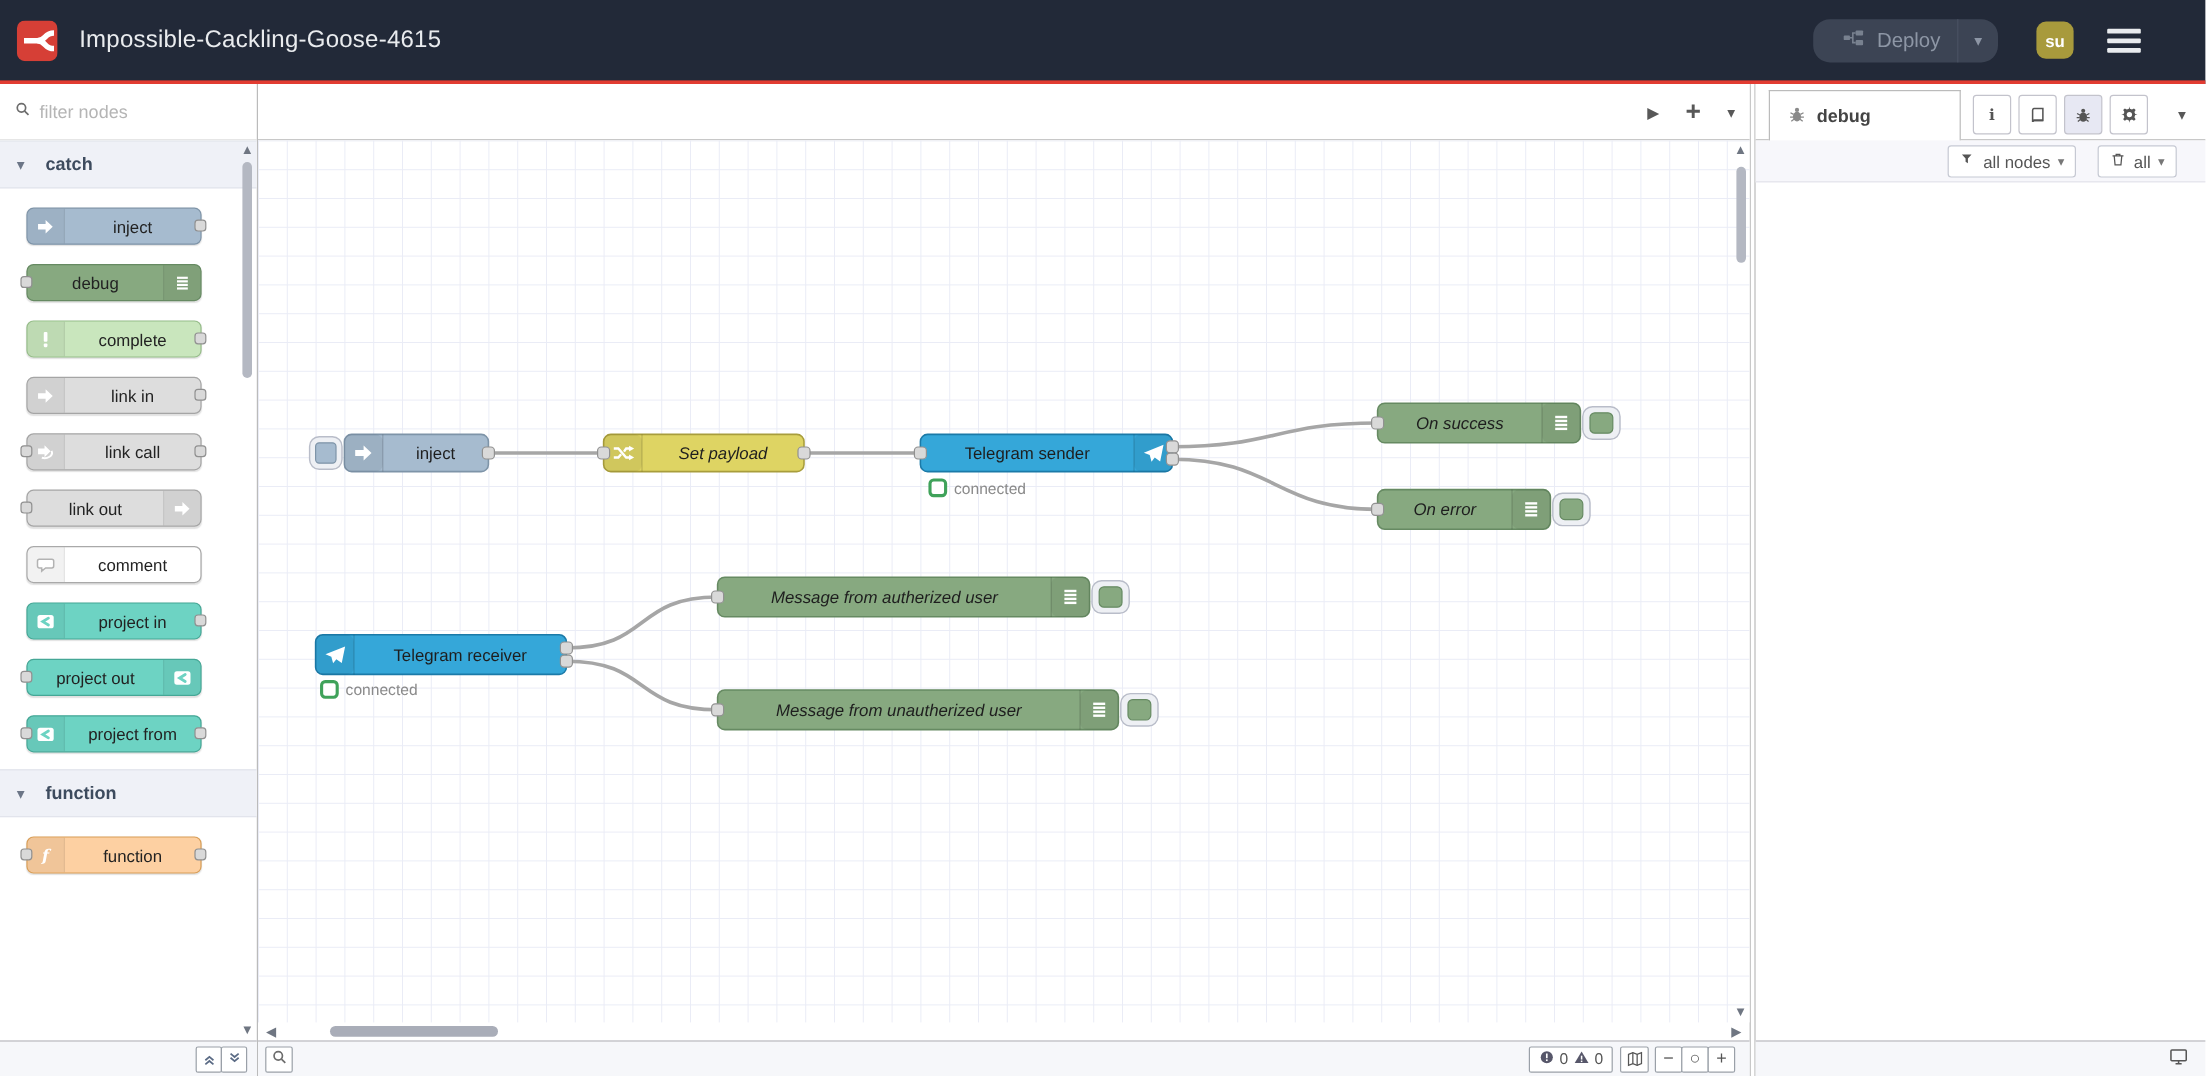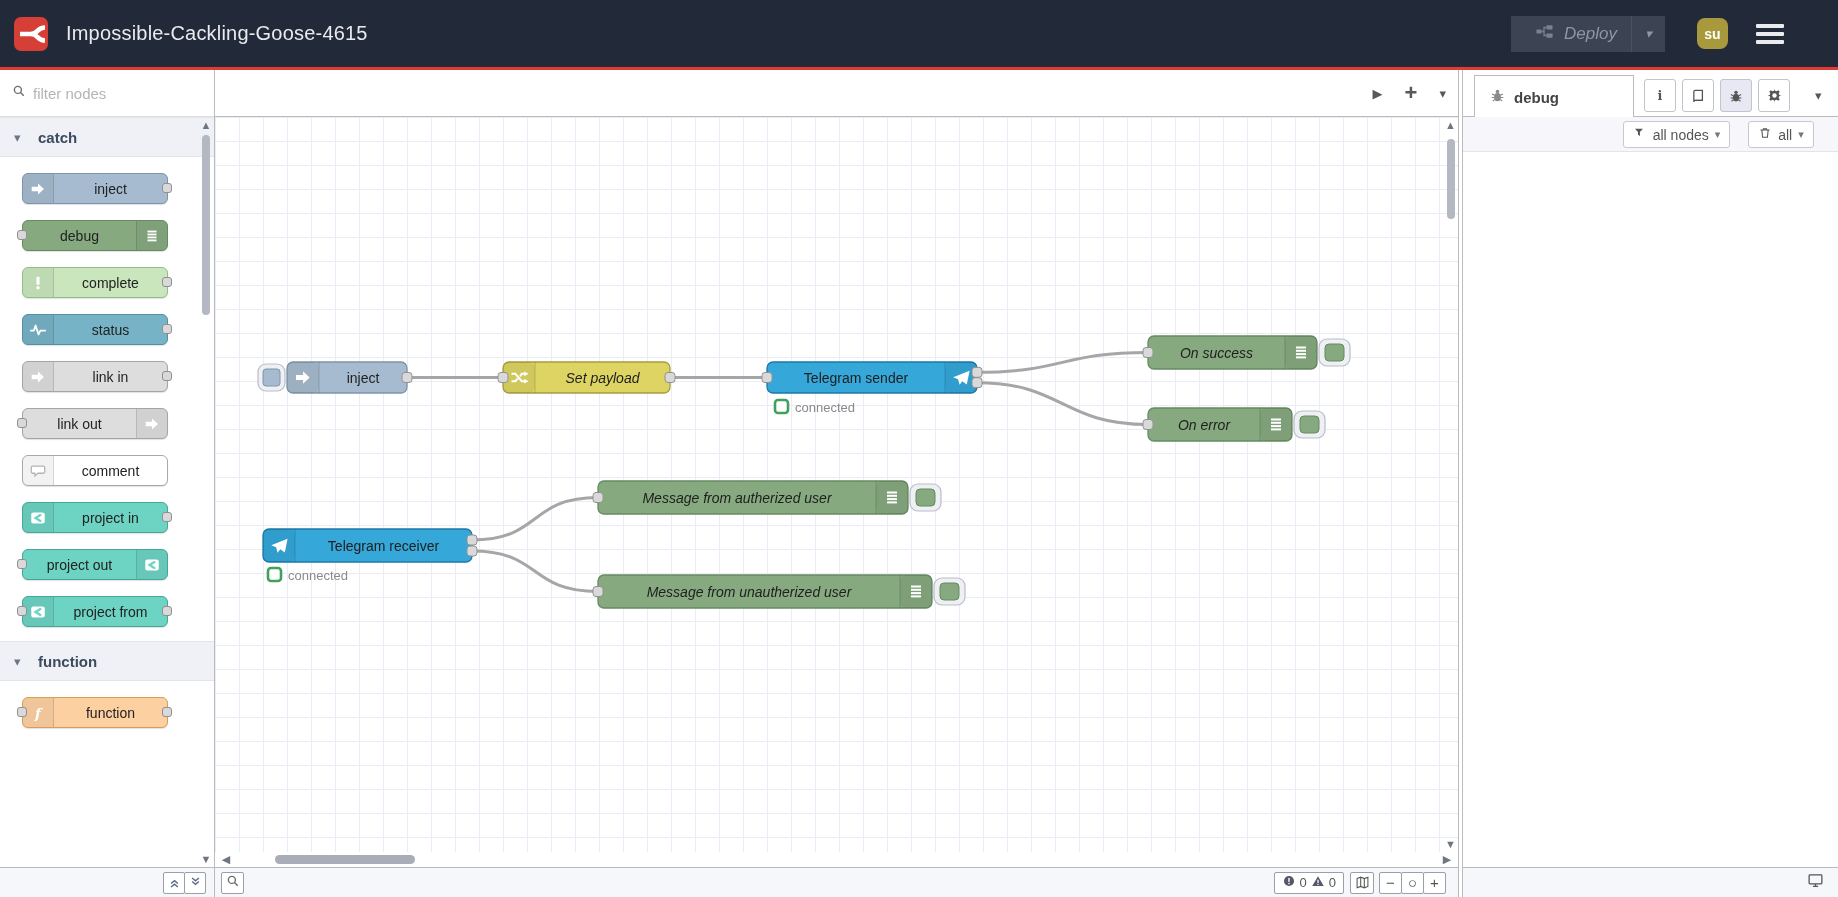--- a/index.html
+++ b/index.html
@@ -6,22 +6,22 @@
   html,body { width:1838px; height:897px; overflow:hidden; font-family:"Liberation Sans", sans-serif; background:#fff; }
   #app { position:relative; width:1838px; height:893px; }
 
   
   #header { position:absolute; left:0; top:0; width:1838px; height:70px;
     background:var(--header-bg,#222938); border-bottom:3px solid var(--accent-red,#e23c32);
     display:flex; align-items:center; }
   #logo { margin-left:14px; width:34px; height:34px; }
   #app-title { margin-left:18px; color:#e9ebee; font-size:20px; font-weight:500; letter-spacing:.2px; }
   #header-right { margin-left:auto; display:flex; align-items:center; }
-  #deploy-button { display:flex; align-items:flex-start; height:36px; background:#3c4454; border-radius:0;
-    color:#8d96a5; font-size:17px;font-style:italic; }
+  #deploy-button { display:flex; align-items:flex-start; height:36px; background:#3c4454; border-radius:14px;
+    color:#8d96a5; font-size:17px; }
   #deploy-main { display:flex; align-items:center; padding:0 14px; height:100%; }
   #deploy-main span { margin-left:10px; }
   #deploy-caret { width:34px; height:100%; border-left:1px solid #4a5263; display:flex; align-items:center; justify-content:center; color:#8d96a5; font-size:13px; }
   #user-avatar { margin-left:32px; width:31px; height:31px; border-radius:8px; background:#a89a3c; color:#fff;
     font-size:14px; font-weight:bold; display:flex; align-items:center; justify-content:center; }
   #menu-button { margin-left:28px; margin-right:54px; width:28px; display:flex; flex-direction:column; gap:4px; }
   #menu-button i { display:block; height:4px; background:#e9ebee; border-radius:1px; }
 
   
   #palette { position:absolute; left:0; top:70px; width:215px; height:827px; background:#fff; border-right:1px solid #bbb; }
@@ -188,39 +188,41 @@
                       <rect x="8.3" y="3" width="3.4" height="9" rx="1"></rect>
                       <rect x="8.3" y="13.6" width="3.4" height="3.4" rx="1"></rect>
                     </g>
                   </svg>
                 </div>
                 <div class="plabel">complete</div>
               </div>
               <div class="pport" style="left:162px"></div>
             </div>
             <div class="palette-item">
-              <div class="pnode" style="background:#77b3c7;border-color:#5190a6">
-                <div class="picon" style="border-right:1px solid rgba(0,0,0,.12)">
-                  <svg width="18" height="18" viewBox="0 0 20 20">
-                    <path d="M2 10.6h3.4L7.3 5l3.3 10 2-4.4h5.4" fill="none" stroke="#fff" stroke-width="2" stroke-linejoin="round" stroke-linecap="round"></path>
-                  </svg>
-                </div>
-                <div class="plabel">status</div>
-              </div>
-              <div class="pport" style="left:162px"></div>
-            </div>
-            <div class="palette-item">
               <div class="pnode" style="background:#dddddd;border-color:#a5a5a5">
                 <div class="picon" style="border-right:1px solid rgba(0,0,0,.12)">
                   <svg width="18" height="18" viewBox="0 0 20 20">
                     <path d="M3 7.4h7V3.8L16.6 10 10 16.2v-3.6H3z" fill="#fff"></path>
                   </svg>
                 </div>
                 <div class="plabel">link in</div>
               </div>
+              <div class="pport" style="left:162px"></div>
+            </div>
+            <div class="palette-item">
+              <div class="pnode" style="background:#dddddd;border-color:#a5a5a5">
+                <div class="picon" style="border-right:1px solid rgba(0,0,0,.12)">
+                  <svg width="18" height="18" viewBox="0 0 20 20">
+                    <path d="M3 6.4h6V3.4L14.6 9 9 14.6v-3H3z" fill="#fff"></path>
+                    <path d="M15.5 8.5c2 4.5-4 8-9 6.5" fill="none" stroke="#fff" stroke-width="1.8"></path>
+                  </svg>
+                </div>
+                <div class="plabel">link call</div>
+              </div>
+              <div class="pport" style="left:17px"></div>
               <div class="pport" style="left:162px"></div>
             </div>
             <div class="palette-item">
               <div class="pnode" style="background:#dddddd;border-color:#a5a5a5">
                 <div class="plabel">link out</div>
                 <div class="picon right" style="border-left:1px solid rgba(0,0,0,.12)">
                   <svg width="18" height="18" viewBox="0 0 20 20">
                     <path d="M3 7.4h7V3.8L16.6 10 10 16.2v-3.6H3z" fill="#fff"></path>
                   </svg>
                 </div>

